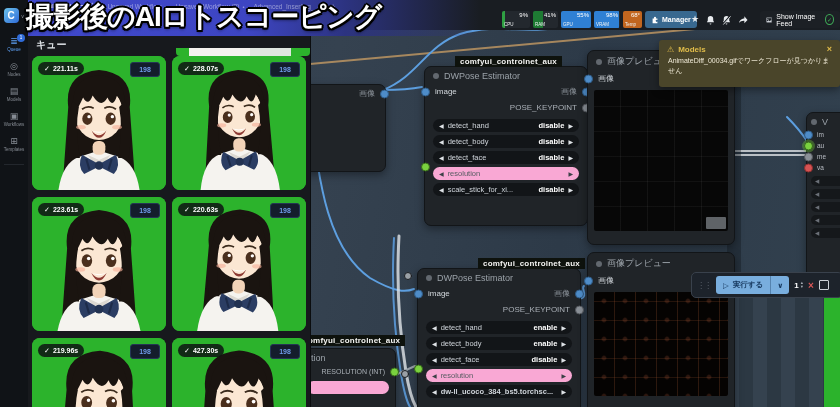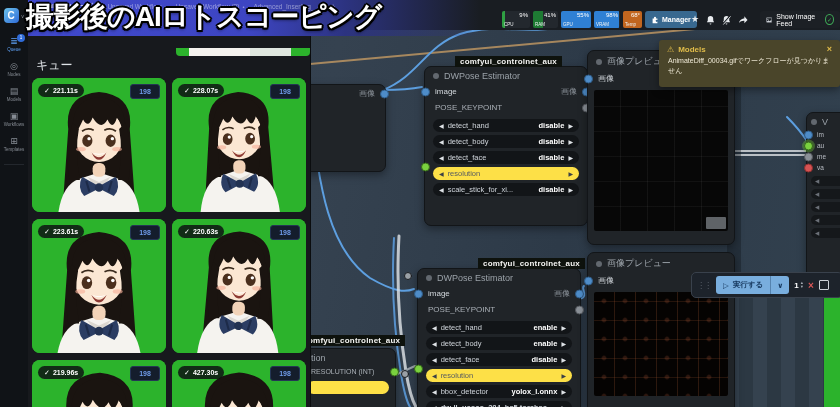--- a/index.html
+++ b/index.html
@@ -19,34 +19,34 @@
   
   .node{position:absolute;background:#202428;border:1px solid #121518;border-radius:7px;
     box-shadow:0 3px 9px rgba(0,0,0,.38);z-index:5;}
   .node-tag{position:absolute;background:#0e120d;color:#f4f4f2;font-size:8px;font-weight:bold;
     padding:1px 5px;white-space:nowrap;letter-spacing:.2px;}
   .node-title{color:#9aa1a8;font-size:9px;display:flex;gap:5px;align-items:center;padding:4px 8px 2px;white-space:nowrap;}
   .t-dot{width:6px;height:6px;border-radius:50%;background:#62686f;flex:0 0 auto;}
   .slot-row{position:relative;display:flex;align-items:center;justify-content:space-between;
     font-size:8px;color:#d3d8dd;padding:3px 10px;white-space:nowrap;}
   .slot-row .out-lbl{margin-left:auto;color:#8d949c;}
-  .slot-out{color:#aab0b7;}
+  .slot-out{justify-content:flex-end;color:#aab0b7;}
   .dot{width:7px;height:7px;border-radius:50%;position:absolute;top:50%;transform:translateY(-50%);}
   .dot.in{left:-4px;} .dot.out{right:-4px;}
   .blue{background:#4e8cc8;border:1px solid #2f5b86;}
   .green{background:#7ad13f;border:1px solid #36691a;}
   .gray{background:#8a9097;border:1px solid #54585e;}
   .red{background:#d65353;border:1px solid #8d2f2f;}
   .widgets{padding:1px 0;}
   .widget{height:13px;background:#121518;border-radius:7px;margin:3px 8px;display:flex;align-items:center;
     font-size:7.5px;color:#cfd4da;padding:0 6px;gap:4px;white-space:nowrap;overflow:hidden;}
   .widget .arr{color:#dfe3e7;font-size:6px;flex:0 0 auto;}
   .widget .w-name{flex:0 1 auto;overflow:hidden;text-overflow:ellipsis;}
   .widget .w-val{margin-left:auto;font-weight:bold;color:#fff;}
-  .widget.muted{background:#fde047;}
+  .widget.muted{background:#f9a8d4;}
   .widget.muted .w-name{color:#565b61;}
   .widget.muted .arr{color:#3b4046;}
   .widget.dim .w-name{color:#cfd4da;font-weight:bold;}
   .rz .widget .w-c{margin:0 auto;font-weight:bold;color:#e8ebee;}
   .rz .widget{margin:3px 6px;}
 
   
   .pv-img{margin:3px 6px;border-radius:2px;}
   .grid1{height:141px;background-color:#070707;
     background-image:repeating-linear-gradient(90deg,transparent 0 26px,rgba(255,255,255,.05) 26px 27px),
@@ -60,21 +60,21 @@
 
   
   .v-slot{position:relative;display:flex;align-items:center;font-size:6.5px;color:#b9bec5;padding:2px 4px 2px 10px;}
   .vdot{width:7px;height:7px;border-radius:50%;position:absolute;left:-3px;top:50%;transform:translateY(-50%);}
   .vdot.green{box-shadow:0 0 0 2px rgba(122,209,63,.35);}
   .v-pill{height:10px;background:#15181b;border-radius:5px;margin:3px 4px;display:flex;align-items:center;padding:0 4px;color:#6b7078;font-size:5.5px;}
 
   
   .queue{position:absolute;left:28px;top:36px;width:282px;bottom:0;background:#17191d;z-index:30;
     border-right:1px solid #0b0d0f;overflow:hidden;}
-  .q-head{font-size:12px;color:#dfe3e7;padding:21px 8px 2px;}
+  .q-head{font-size:10px;color:#dfe3e7;padding:2px 8px 2px;font-weight:bold;}
   .q-sliver{position:absolute;left:148px;top:12px;width:134px;height:8px;border-radius:0 0 4px 4px;
     background:linear-gradient(90deg,#2cb32c 0 10%,#f4f2ee 10% 55%,#dfe6df 55% 86%,#2cb32c 86%);}
   .q-grid{position:relative;margin:2px 0 0 4px;display:flex;flex-wrap:wrap;gap:7px 6px;width:278px;}
   .q-card{position:relative;width:134px;height:134px;border-radius:8px;overflow:hidden;background:#2cb32c;}
   .girl{position:absolute;inset:0;width:100%;height:100%;}
   .q-grid .q-card:nth-of-type(1) .girl{transform:scale(1.06) translateY(2px);}
   .q-grid .q-card:nth-of-type(2) .girl{transform:scale(1.02) rotate(-1deg);}
   .q-grid .q-card:nth-of-type(3) .girl{transform:scale(1.1) translateY(3px);}
   .q-grid .q-card:nth-of-type(4) .girl{transform:scale(1.05) rotate(1deg);}
   .q-grid .q-card:nth-of-type(5) .girl{transform:scale(1.13) translateY(4px) rotate(1deg);}
@@ -330,27 +330,20 @@
           </div>
 
           <div class="widget muted">
             <span class="arr">◀</span>
             <span class="w-name">resolution</span>
             <span class="w-val"></span>
             <span class="arr">▶</span>
 
           </div>
 
-          <div class="widget">
-            <span class="arr">◀</span>
-            <span class="w-name">bbox_detector</span>
-            <span class="w-val">yolox_l.onnx</span>
-            <span class="arr">▶</span>
-
-          </div>
 
           <div class="widget dim">
             <span class="arr">◀</span>
             <span class="w-name">dw-ll_ucoco_384_bs5.torchsc...</span>
             <span class="w-val"></span>
             <span class="arr">▶</span>
 
           </div>
 
       </div>

